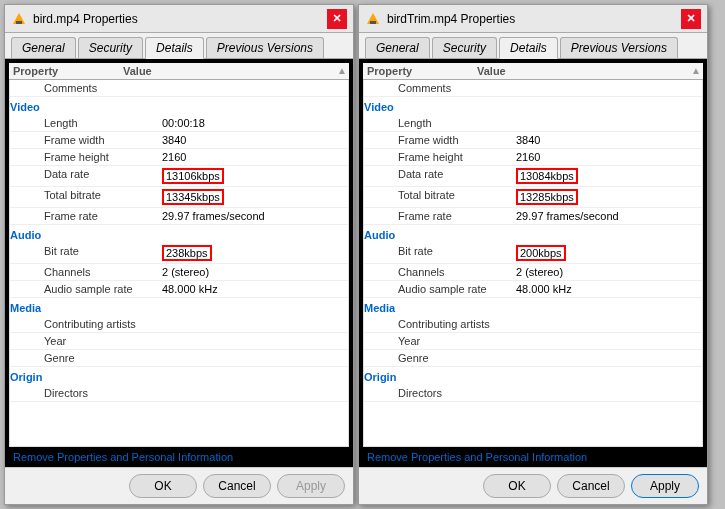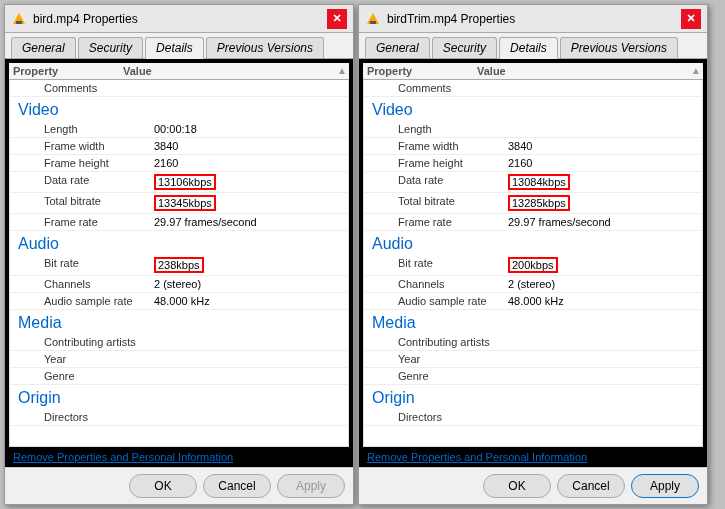--- a/index.html
+++ b/index.html
@@ -87,39 +87,38 @@
 
     .tab.active {
       background: #f0f0f0;
       border-bottom: 1px solid #f0f0f0;
       margin-bottom: -1px;
       z-index: 1;
     }
 
     .section-header {
       color: #0066cc;
-      font-weight: normal;
-      font-size: 16px;
-      padding: 4px 8px 2px;
+      font-weight: bold;
+      font-size: 11px;
+      padding: 4px 0 2px;
     }
 
     .highlighted {
       border: 2px solid red;
       padding: 0 2px;
       display: inline-block;
     }
 
     .link-row {
       padding: 4px 8px;
       font-size: 11px;
     }
 
     .link-row a {
       color: #0066cc;
-      text-decoration: underline;
       cursor: pointer;
     }
 
     .button-row {
       display: flex;
       justify-content: flex-end;
       gap: 6px;
       padding: 6px 8px;
       border-top: 1px solid #ccc;
       background: #f0f0f0;
@@ -156,20 +155,21 @@
       color: #333;
       font-size: 11px;
       flex-shrink: 0;
     }
 
     .prop-value {
       flex: 1;
       padding: 2px 4px;
       font-size: 11px;
       color: #000;
+      margin-left: 8px;
     }
 
     .col-headers {
       display: flex;
       border-bottom: 1px solid #aaa;
       background: #f5f5f5;
       font-weight: bold;
     }
 
     .col-header {

